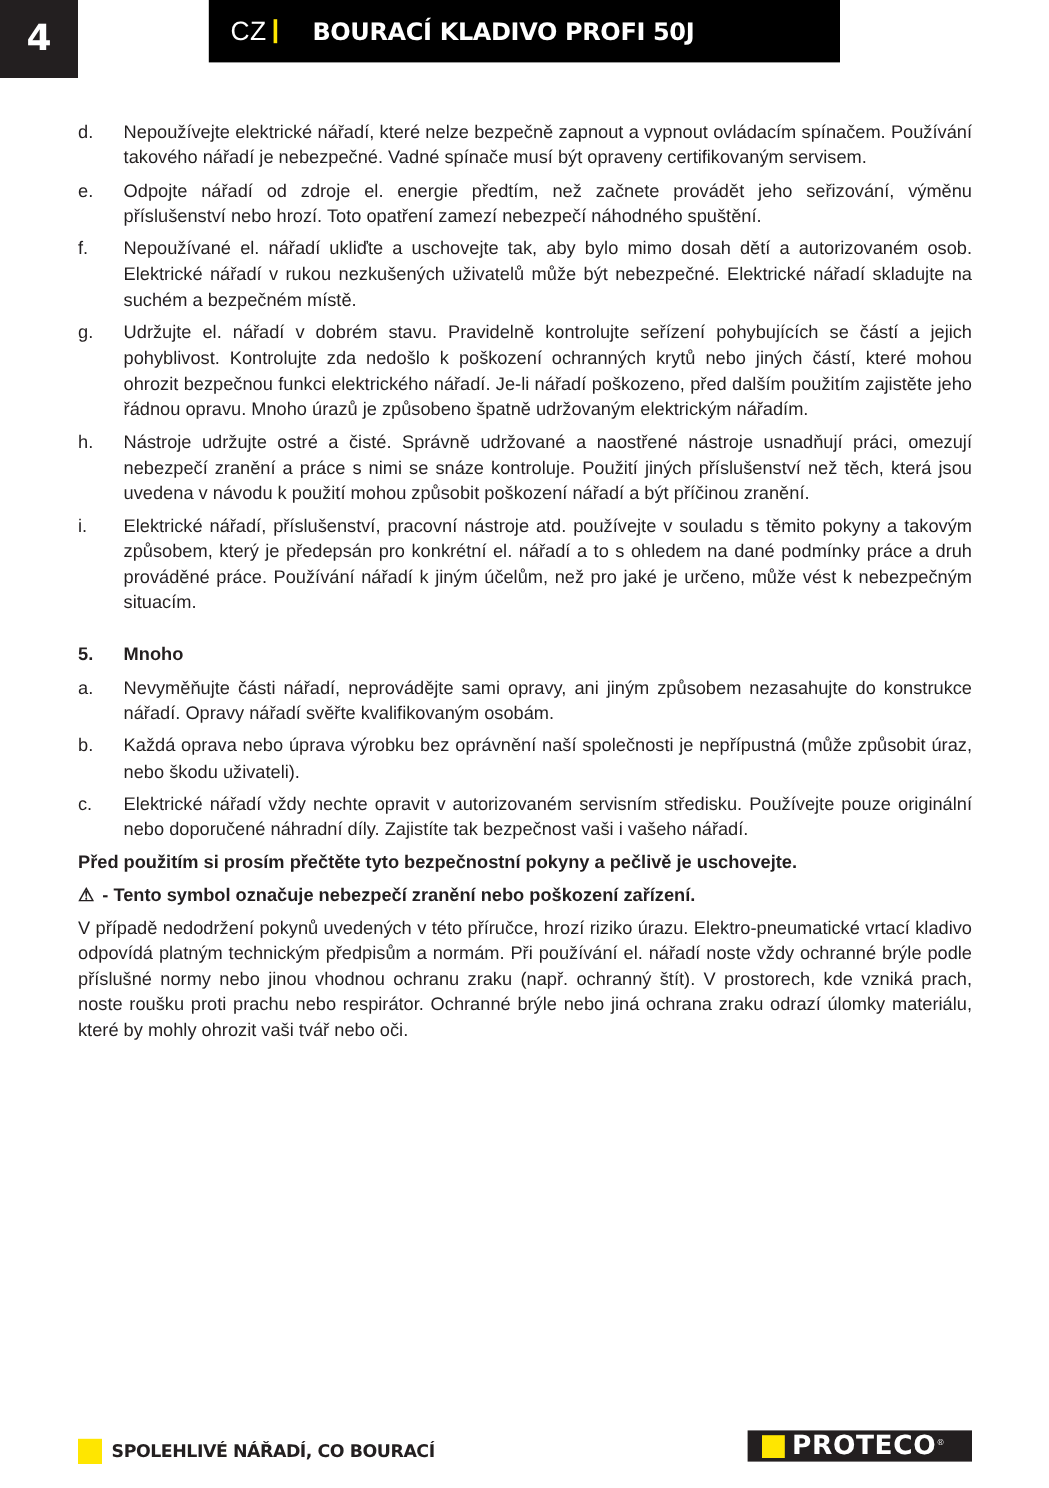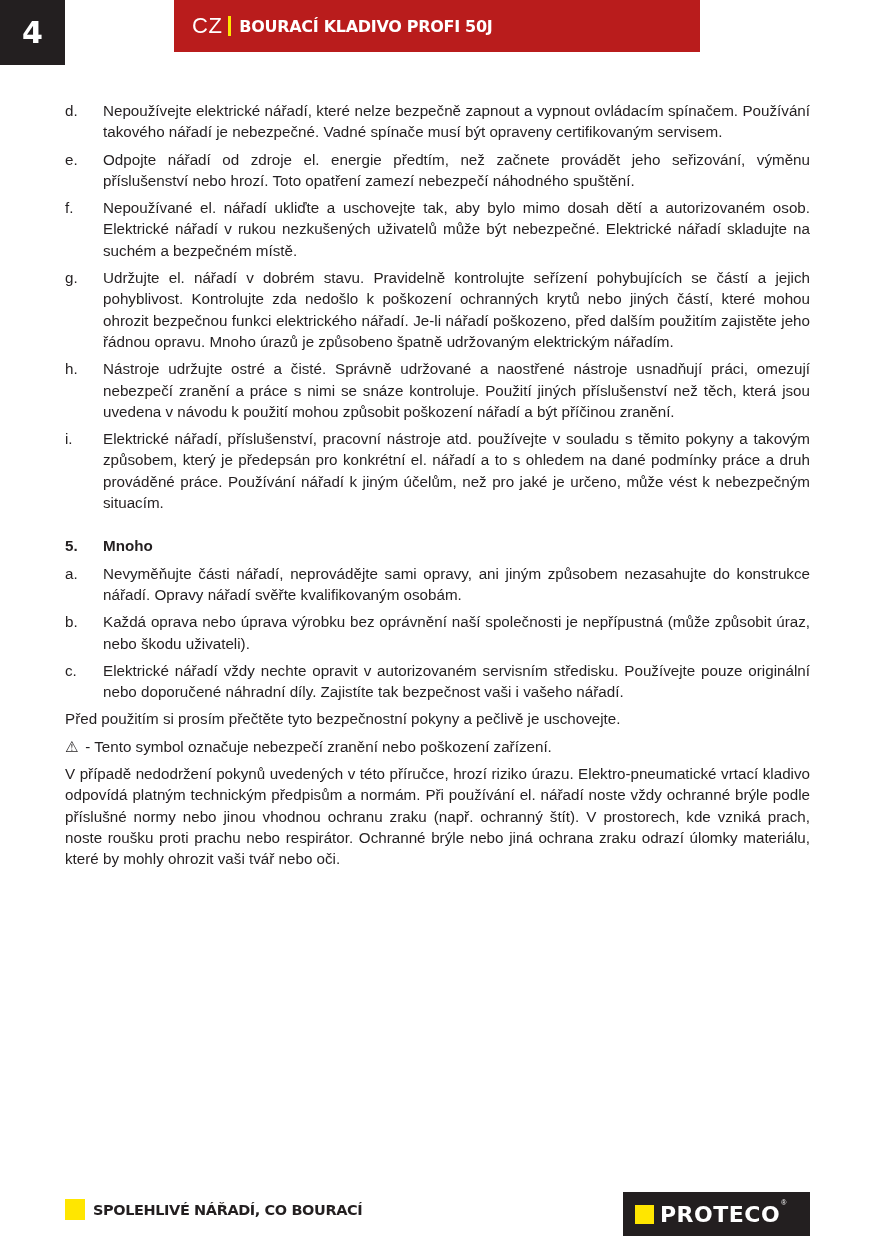--- a/index.html
+++ b/index.html
@@ -8,46 +8,46 @@
     font-family: "Liberation Sans", sans-serif; color: #231f20;
   }
   .page-num {
     position: absolute; left: 0; top: 0; width: 65px; height: 65px;
     background: #231f20; color: #fff; font-weight: bold; font-size: 30px;
     display: flex; align-items: center; justify-content: center;
     font-family: "DejaVu Sans", sans-serif;
   }
   .title-bar {
     position: absolute; left: 174px; top: 0; width: 526px; height: 52px;
-    background: #b91c1c; color: #fff; display: flex; align-items: center;
+    background: #000000; color: #fff; display: flex; align-items: center;
     padding-left: 18px; box-sizing: border-box; font-size: 22px;
   }
   .title-bar .lang { font-weight: normal; letter-spacing: 0.5px; }
   .title-bar .sep { display: inline-block; width: 3px; height: 20px; background: #ffe600; margin: 0 8px 0 6px; }
-  .title-bar .product { font-weight: bold; font-family: "DejaVu Sans", sans-serif; font-size: 16px; letter-spacing: -0.3px; }
+  .title-bar .product { font-weight: bold; font-family: "DejaVu Sans", sans-serif; font-size: 20px; letter-spacing: -0.3px; margin-left: 21px; }
 
   .content { position: absolute; left: 65px; top: 100px; width: 745px; font-size: 15.2px; line-height: 21.3px; }
   .item { display: flex; margin-bottom: 6px; }
   .item .marker { width: 38px; flex: 0 0 38px; }
   .item .text { flex: 1; text-align: justify; }
   .section-head { display: flex; font-weight: bold; margin-top: 22px; margin-bottom: 6px; }
   .section-head .marker { width: 38px; flex: 0 0 38px; }
-  .bold-line { font-weight: normal; margin-bottom: 6px; }
+  .bold-line { font-weight: bold; margin-bottom: 6px; }
   .subhead { font-weight: bold; margin-top: 26px; margin-bottom: 6px; }
   .para { text-align: justify; margin-bottom: 6px; }
-  .warn-line { margin-bottom: 6px; }
+  .warn-line { margin-bottom: 6px; font-weight: bold; }
   .warn-icon { display: inline-block; width: 16px; }
 
   .footer-mark { position: absolute; left: 65px; top: 1199px; width: 20px; height: 21px; background: #ffe600; }
   .footer-tag {
     position: absolute; left: 93px; top: 1199px; font-weight: bold; font-size: 14.5px;
     font-family: "DejaVu Sans", sans-serif; letter-spacing: -0.4px; color: #231f20; line-height: 22px;
   }
   .logo {
-    position: absolute; left: 623px; top: 1192px; width: 187px; height: 44px;
+    position: absolute; left: 623px; top: 1192px; width: 187px; height: 26px;
     background: #231f20; display: flex; align-items: center; box-sizing: border-box; padding-left: 12px;
   }
   .logo .logo-square { width: 19px; height: 19px; background: #ffe600; margin-right: 6px; }
   .logo .logo-text { color: #fff; font-weight: bold; font-size: 22px; font-family: "DejaVu Sans", sans-serif; letter-spacing: 0.5px; }
   .logo .logo-reg { color: #fff; font-size: 7px; align-self: flex-start; margin-top: 7px; margin-left: 1px; }
 </style>
 </head>
 <body>
 
 <div class="page-num">4</div>

